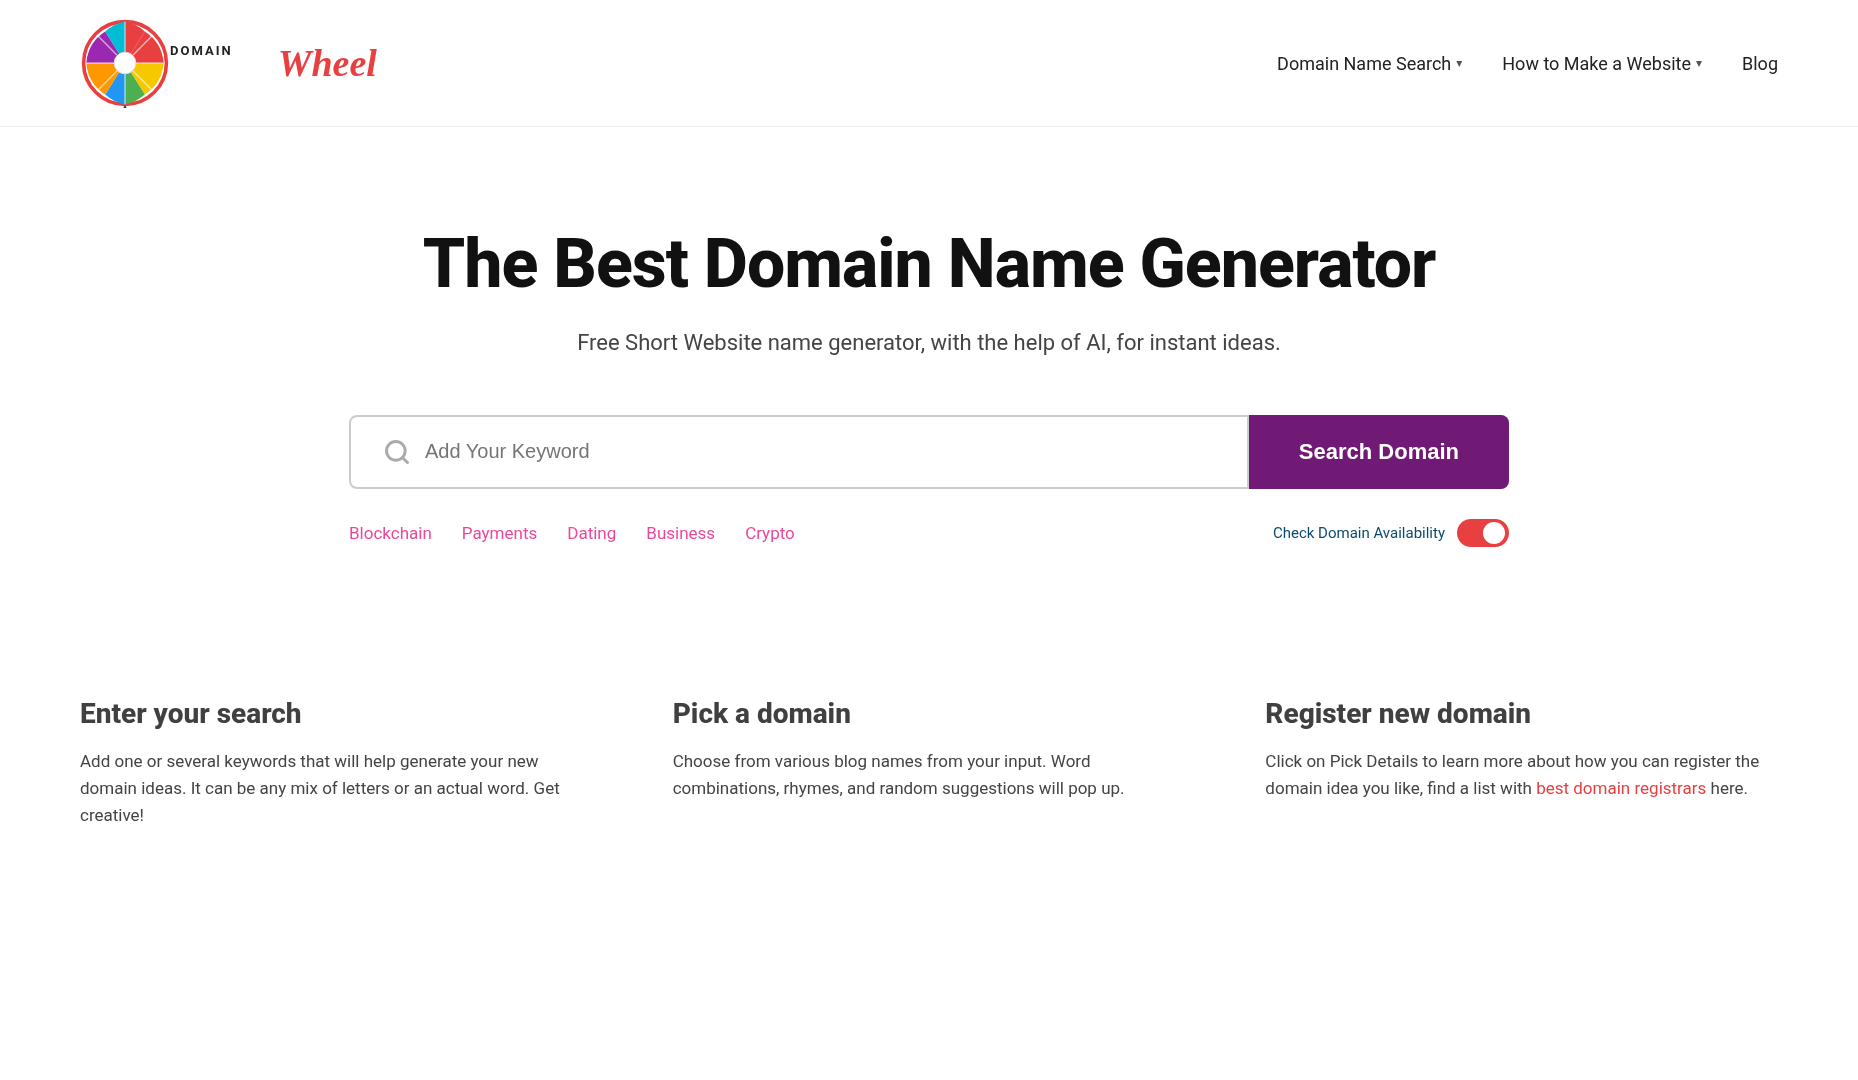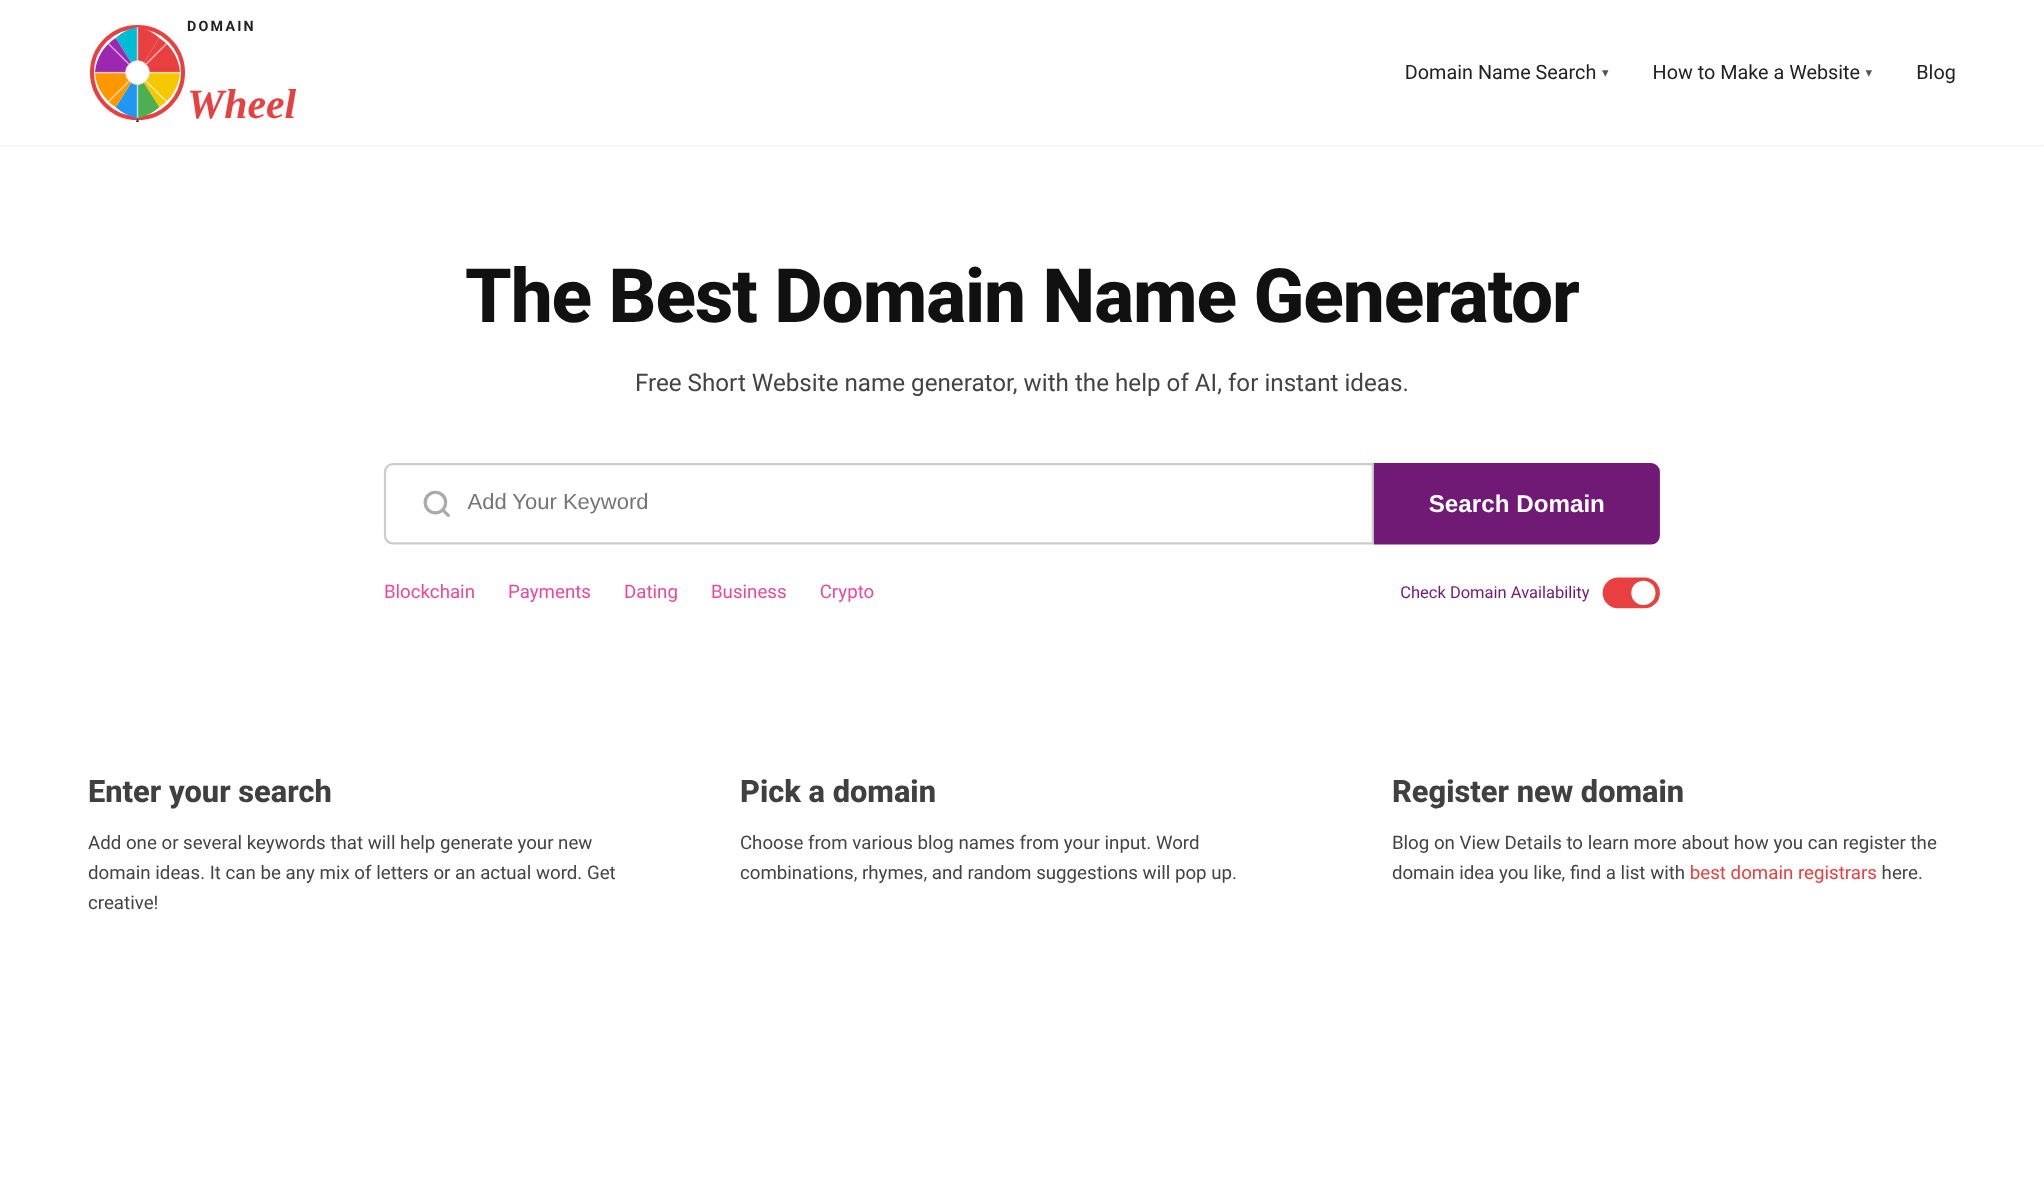--- a/index.html
+++ b/index.html
@@ -31,21 +31,21 @@
       gap: 0px;
     }
 
     .logo-wheel {
       width: 90px;
       height: 90px;
     }
 
     .logo-text {
       display: flex;
-      flex-direction: column;
+      flex-direction: row;
       line-height: 1;
       gap: 45px;
     }
 
     .logo-domain {
       font-size: 13px;
       font-weight: 700;
       letter-spacing: 2px;
       color: #222;
       text-transform: uppercase;
@@ -175,21 +175,21 @@
     }
 
     .toggle-area {
       display: flex;
       align-items: center;
       gap: 12px;
     }
 
     .toggle-label {
       font-size: 15px;
-      color: #701a75;
+      color: #0c4a6e;
     }
 
     .toggle-switch {
       width: 52px;
       height: 28px;
       background: #e84040;
       border-radius: 14px;
       position: relative;
       cursor: pointer;
     }
@@ -331,16 +331,16 @@
     <h3 class="feature-title">Enter your search</h3>
     <p class="feature-desc">Add one or several keywords that will help generate your new domain ideas. It can be any mix of letters or an actual word. Get creative!</p>
   </div>
   <div class="feature-col">
     <h3 class="feature-title">Pick a domain</h3>
     <p class="feature-desc">Choose from various blog names from your input. Word combinations, rhymes, and random suggestions will pop up.</p>
   </div>
   <div class="feature-col">
     <h3 class="feature-title">Register new domain</h3>
     <p class="feature-desc">
-      <span>Blog on View Details to learn more about how you can register the domain idea you like, find a list with </span><a class="feature-link">best domain registrars</a><span> here.</span>
+      <span>Click on Pick Details to learn more about how you can register the domain idea you like, find a list with </span><a class="feature-link">best domain registrars</a><span> here.</span>
     </p>
   </div>
 </section>
 
 </body></html>

